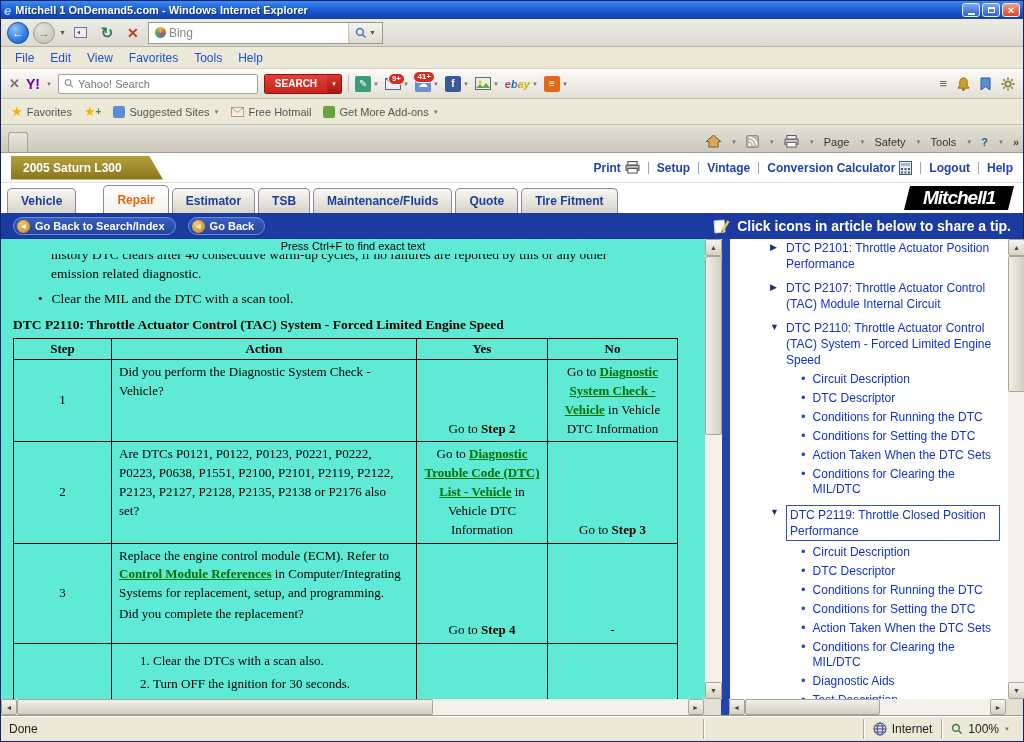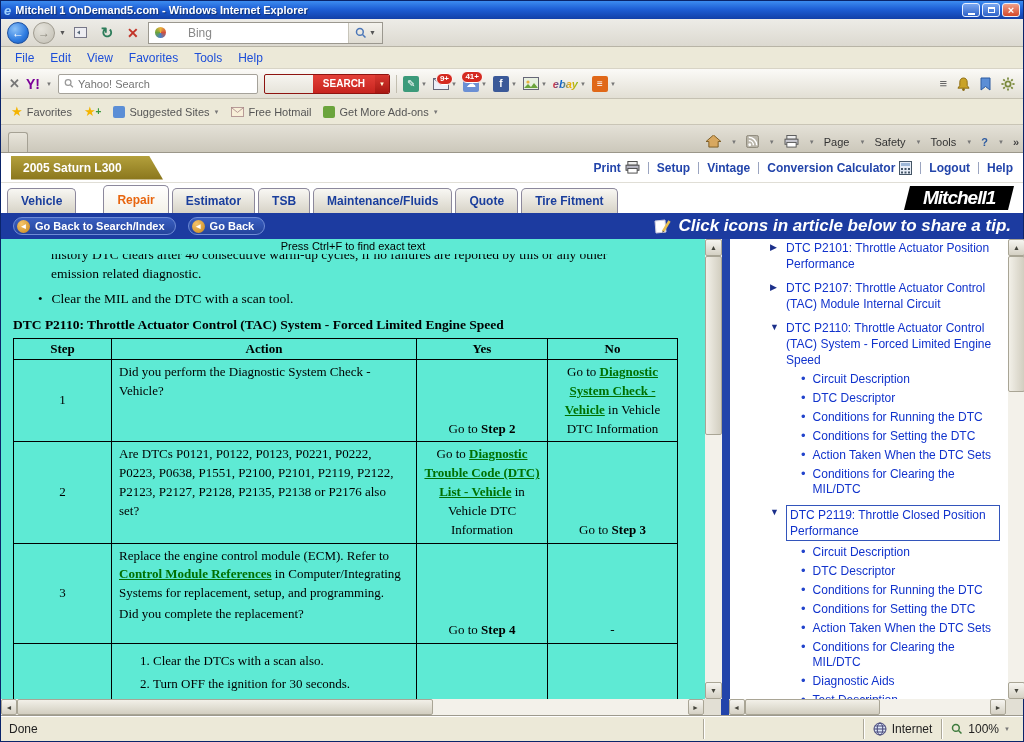--- a/index.html
+++ b/index.html
@@ -30,21 +30,21 @@
   .fwd { background:radial-gradient(circle at 35% 30%,#E4E2DA,#C2BFB4); border:1px solid #A09C90; color:#8A877C; }
   .dd { font-size:7px; color:#555; }
   .addr-field { flex:1; height:22px; background:#FFF; border:1px solid #9B988F; display:flex;
     align-items:center; gap:4px; padding:0 5px; }
   .addr-input { border:none; outline:none; background:transparent; font-size:12px; color:#222; flex:1;
     font-family:"Liberation Sans",sans-serif; }
   .tool-btn { width:22px; height:22px; display:flex; align-items:center; justify-content:center; flex:none; }
   .refresh-glyph { color:#2E7D5B; font-size:15px; font-weight:bold; }
   .stop-glyph { color:#C23428; font-size:14px; font-weight:bold; }
   .search-box { width:235px; height:22px; background:#FFF; border:1px solid #9B988F; display:flex;
-    align-items:center; gap:22px; padding:0 0 0 6px; flex:none; }
+    align-items:center; gap:3px; padding:0 0 0 6px; flex:none; }
   .bing-dot { width:11px; height:11px; border-radius:50%; flex:none;
     background:conic-gradient(#E8B33C,#D4503C,#4880C8,#6BA43C,#E8B33C); }
   .provider { color:#888; font-size:12px; flex:1; }
   .mag-btn { height:20px; width:34px; border-left:1px solid #C8C5BA; display:flex; align-items:center;
     justify-content:center; gap:2px; background:linear-gradient(#F4F3EE,#DFDCD2); }
 
   
   .menubar { height:22px; flex:none; display:flex; align-items:center; padding-left:6px;
     background:#ECE9D8; border-bottom:1px solid #D8D4C6; }
   .menu-item { font-size:12px; color:#1d4ed8; padding:2px 8px; }
@@ -54,21 +54,21 @@
     background:linear-gradient(#FBFAF7,#E2DFD4); border-bottom:1px solid #C5C1B2; }
   .yt-x { color:#777; font-size:13px; font-weight:bold; }
   .yt-logo { color:#7B0099; font-weight:bold; font-size:14px; }
   .yt-search { width:200px; height:20px; background:#FFF; border:1px solid #A5A29A; border-radius:2px;
     display:flex; align-items:center; gap:4px; padding:0 5px; }
   .yt-input { border:none; outline:none; background:transparent; font-size:11px; width:100%;
     font-family:"Liberation Sans",sans-serif; }
   .yt-btn { height:20px; display:flex; align-items:center; border-radius:2px; overflow:hidden;
     border:1px solid #8E1410; }
   .yt-btn-main { background:linear-gradient(#E8453C,#C21F1A); color:#FFF; font-weight:bold; font-size:10px;
-    padding:12px 10px; height:100%; display:flex; align-items:center;margin-left:48px; }
+    padding:12px 10px; height:100%; display:flex; align-items:center; }
   .yt-btn-dd { background:linear-gradient(#D83830,#A81812); height:100%; width:14px; display:flex;
     align-items:center; justify-content:center; color:#FFD; font-size:6px; }
   .yt-sep { width:1px; height:18px; background:#C2BEB0; }
   .yt-item { display:flex; align-items:center; gap:2px; position:relative; }
   .yt-ic { width:16px; height:16px; border-radius:2px; display:flex; align-items:center; justify-content:center;
     font-size:10px; color:#FFF; }
   .badge { position:absolute; top:-5px; right:4px; background:#D42A20; color:#FFF; font-size:8px;
     font-weight:bold; border-radius:6px; padding:0 3px; line-height:10px; border:1px solid #FFF; }
   .dd6 { font-size:6px; color:#777; }
   .yt-right { margin-left:auto; display:flex; gap:10px; align-items:center; }
@@ -120,21 +120,21 @@
   
   .actionbar { height:26px; flex:none; background:#1C3BA0; display:flex; align-items:center; gap:12px;
     padding:0 12px; }
   .ab-btn { height:18px; display:flex; align-items:center; gap:5px; padding:0 10px 0 3px;
     background:linear-gradient(#3A5FC0,#24439C); border:1px solid #6F8CD6; border-radius:10px;
     color:#FFF; font-weight:bold; font-size:11px; }
   .ab-circ { width:13px; height:13px; border-radius:50%; flex:none;
     background:radial-gradient(circle at 35% 30%,#F5C46A,#C8871B); color:#FFF; font-size:8px;
     display:flex; align-items:center; justify-content:center; }
   .ab-tip { margin-left:auto; display:flex; align-items:center; gap:6px; color:#FFF; font-weight:bold;
-    font-size:17px;font-style:italic; }
+    font-size:14px; }
 
   
   .content { flex:1; display:flex; min-height:0; background:#5eead4; }
   .article { width:704px; flex:none; overflow:hidden; font-family:"Liberation Serif",serif; color:#000; }
   .find-hint { text-align:center; font-family:"Liberation Sans",sans-serif; font-size:11px; color:#000;
     padding-top:1px; height:15px; }
   .clipwrap { height:34px; overflow:hidden; }
   .clipwrap .cw-in { margin-top:-9px; padding-left:50px; padding-right:14px; font-size:13.5px;
     line-height:19px; }
   .bullet-row { display:flex; gap:9px; padding-left:37px; font-size:13.5px; margin-top:3px; }

